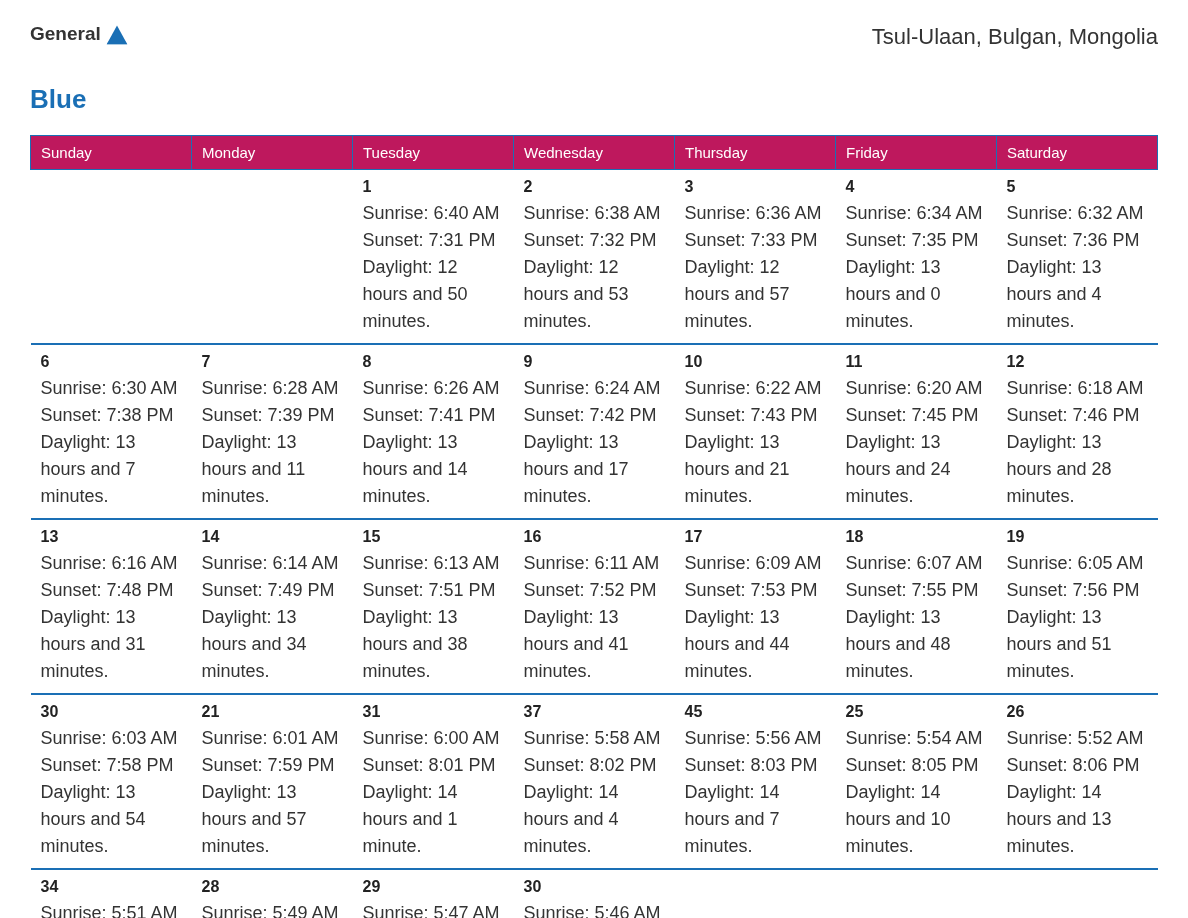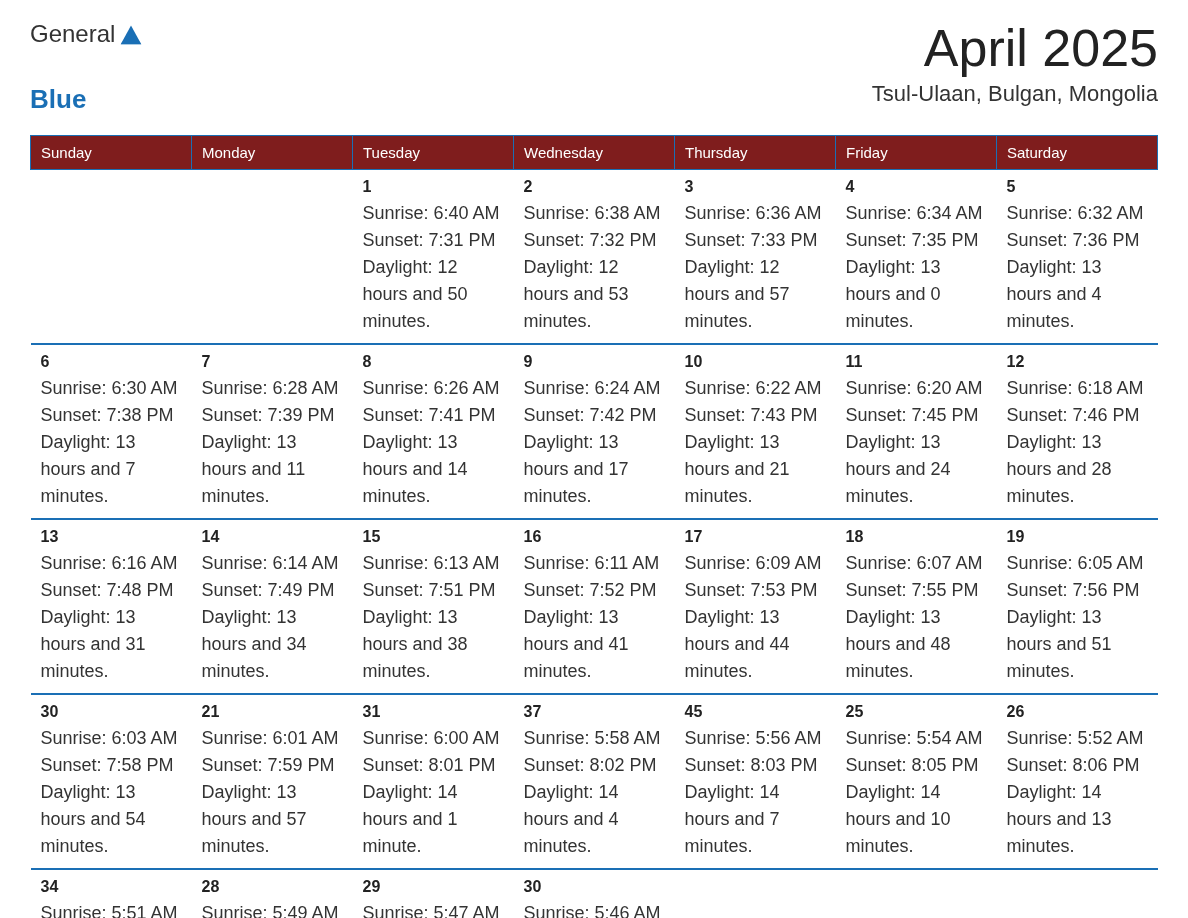--- a/index.html
+++ b/index.html
@@ -10,22 +10,22 @@
       min-height: 918px;
       padding: 20px 30px;
     }
     .header {
       display: flex;
       justify-content: space-between;
       align-items: flex-start;
       margin-bottom: 20px;
     }
     .logo-text-general {
-      font-size: 24px;
-      font-weight: normal;
+      font-size: 19px;
+      font-weight: bold;
       color: #333;
     }
     .logo-text-blue {
       font-size: 26px;
       font-weight: bold;
       color: #1a6fb5;
       margin-top: 36px;
     }
     .logo-icon {
       width: 28px;
@@ -44,21 +44,21 @@
     .location-title {
       font-size: 22px;
       color: #333;
       margin-top: 4px;
     }
     .calendar-table {
       width: 100%;
       border-collapse: collapse;
     }
     .calendar-table thead tr {
-      background-color: #7f1d1d;
+      background-color: #be185d;
     }
     .calendar-table thead th {
       color: #fff;
       font-size: 15px;
       font-weight: normal;
       padding: 8px 10px;
       text-align: left;
       border: 1px solid #1a6fb5;
     }
     .calendar-table tbody tr {
@@ -106,21 +106,20 @@
     <div class="logo-row">
       <span class="logo-text-general">General</span>
       <svg class="logo-icon" viewBox="0 0 30 30">
         <polygon points="4,26 15,6 26,26" fill="#1a6fb5"></polygon>
         <polygon points="4,26 15,10 26,26" fill="#1a6fb5" opacity="0.6"></polygon>
       </svg>
     </div>
     <span class="logo-text-blue" style="margin-left:0;">Blue</span>
   </div>
   <div class="title-area">
-    <div class="month-title">April 2025</div>
     <div class="location-title">Tsul-Ulaan, Bulgan, Mongolia</div>
   </div>
 </div>
 
 <table class="calendar-table">
   <thead>
     <tr>
     <th>Sunday</th>
         <th>Monday</th>
         <th>Tuesday</th>

